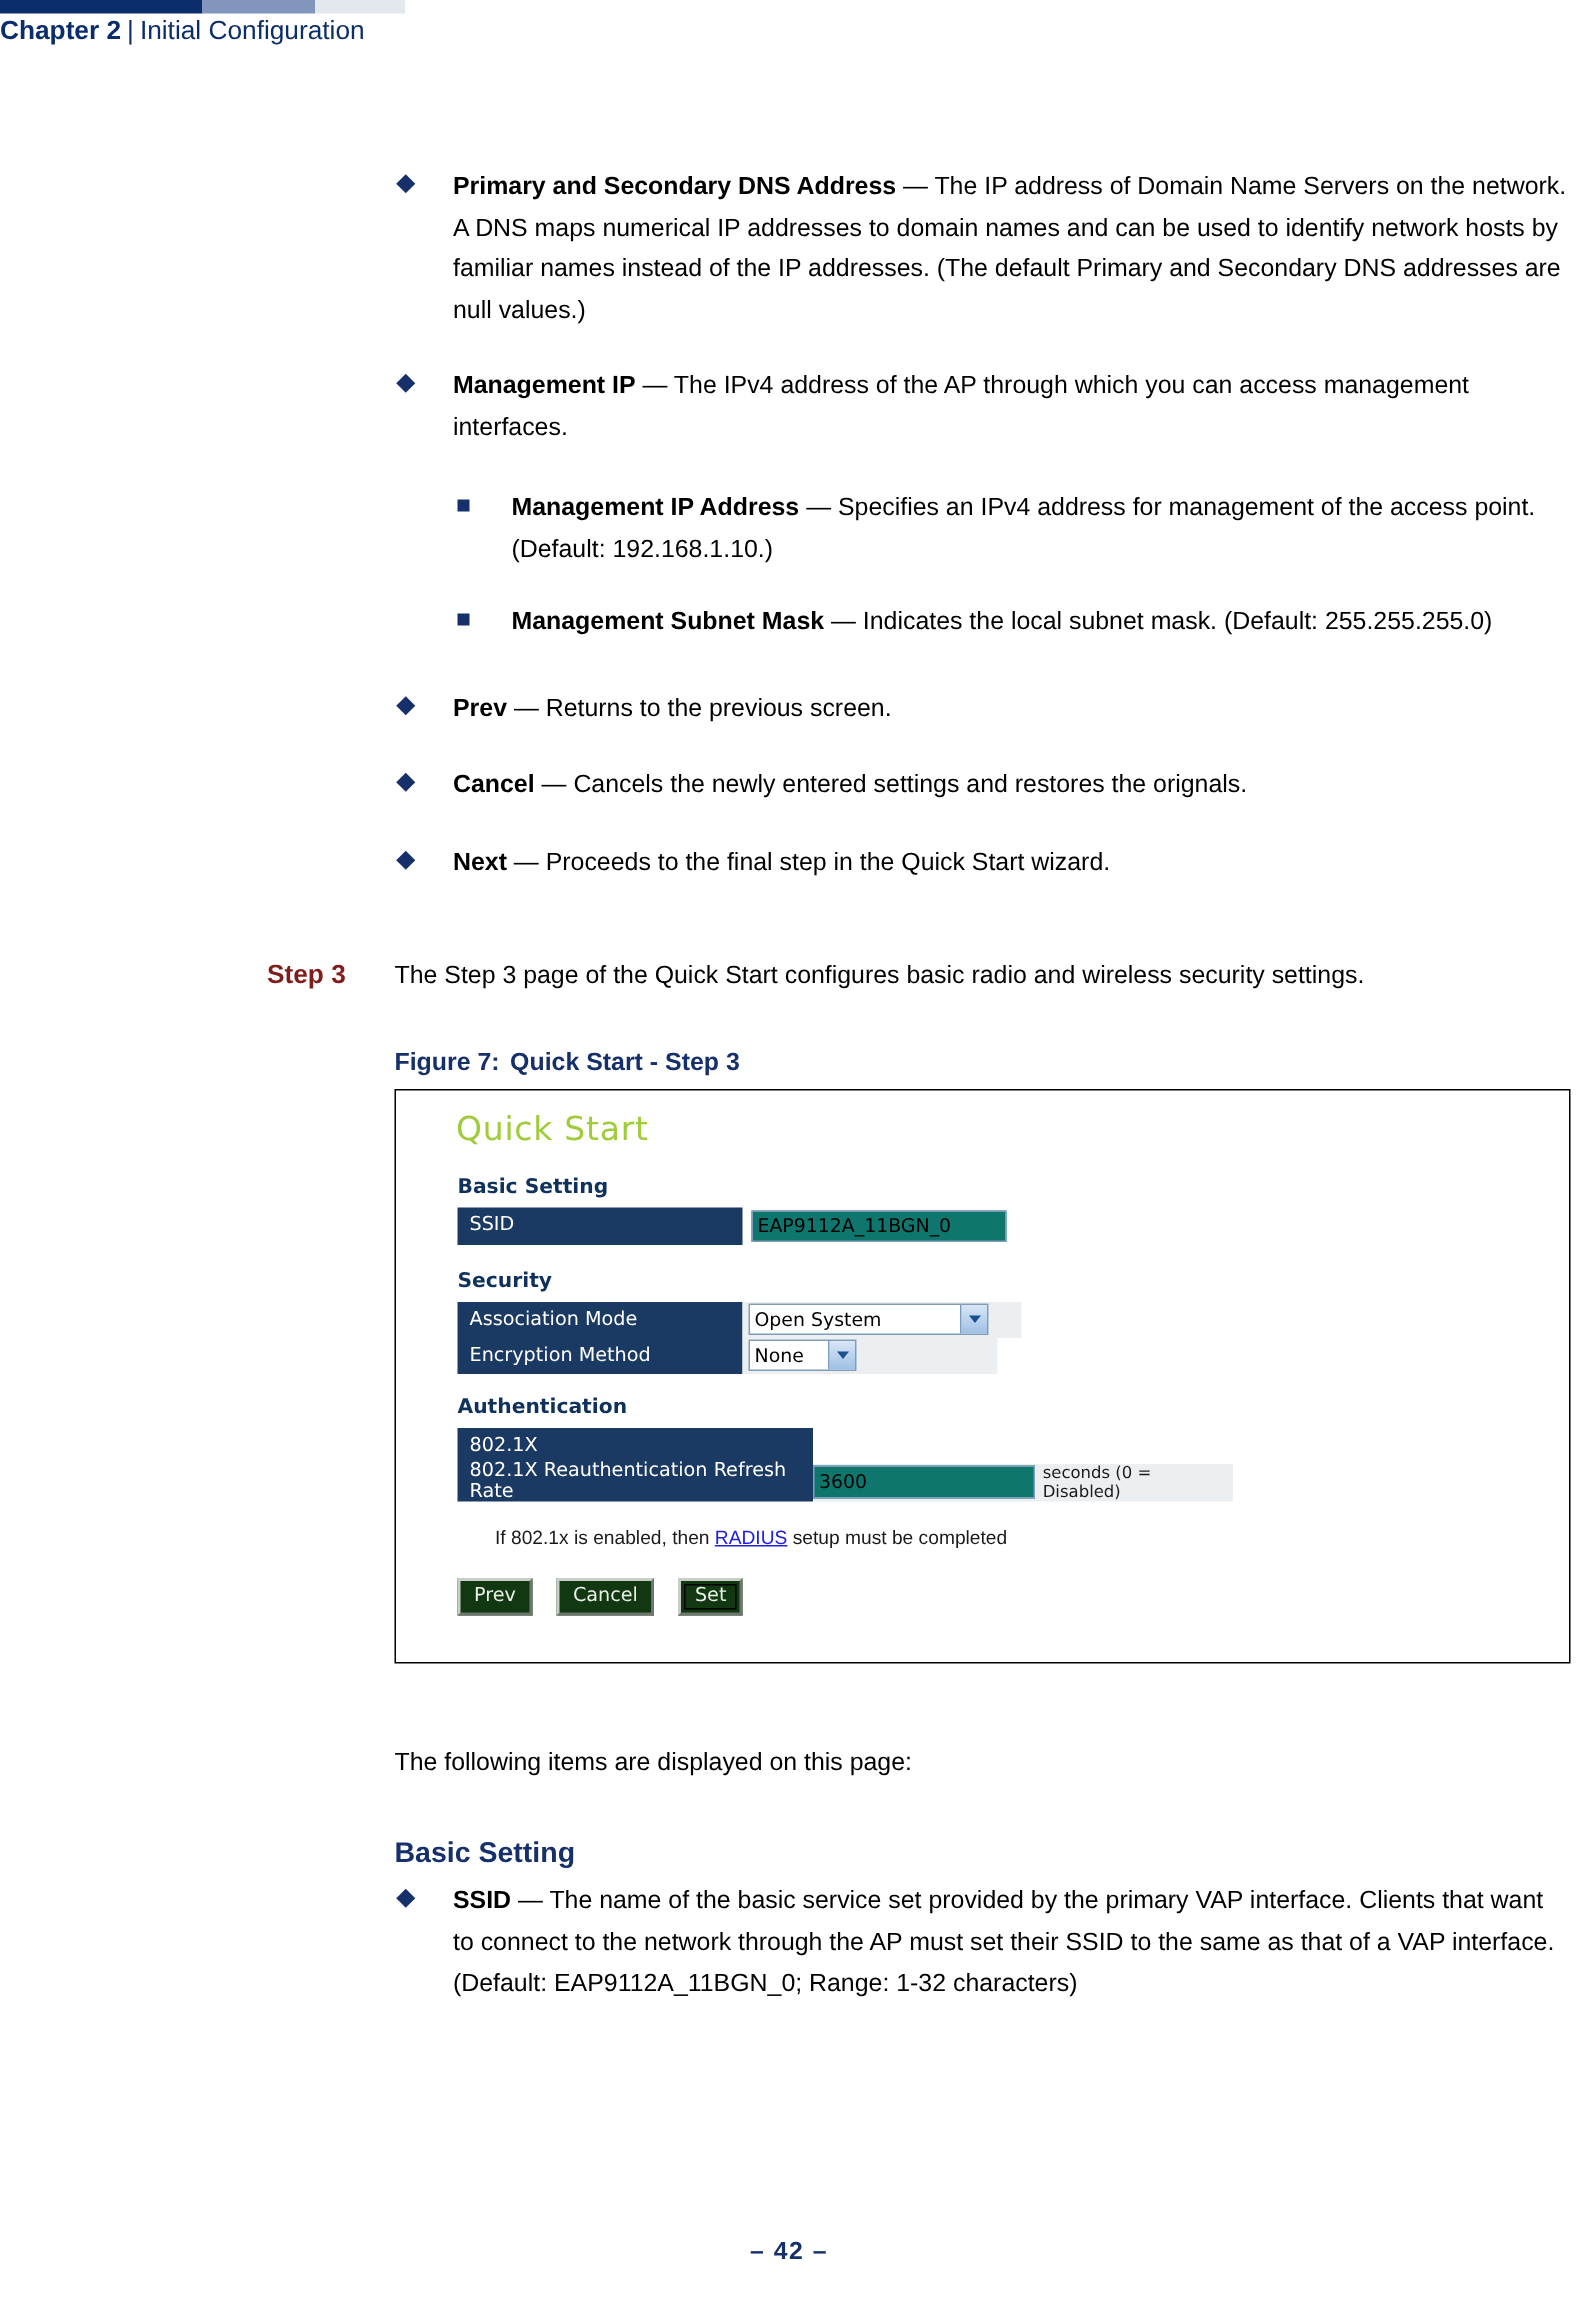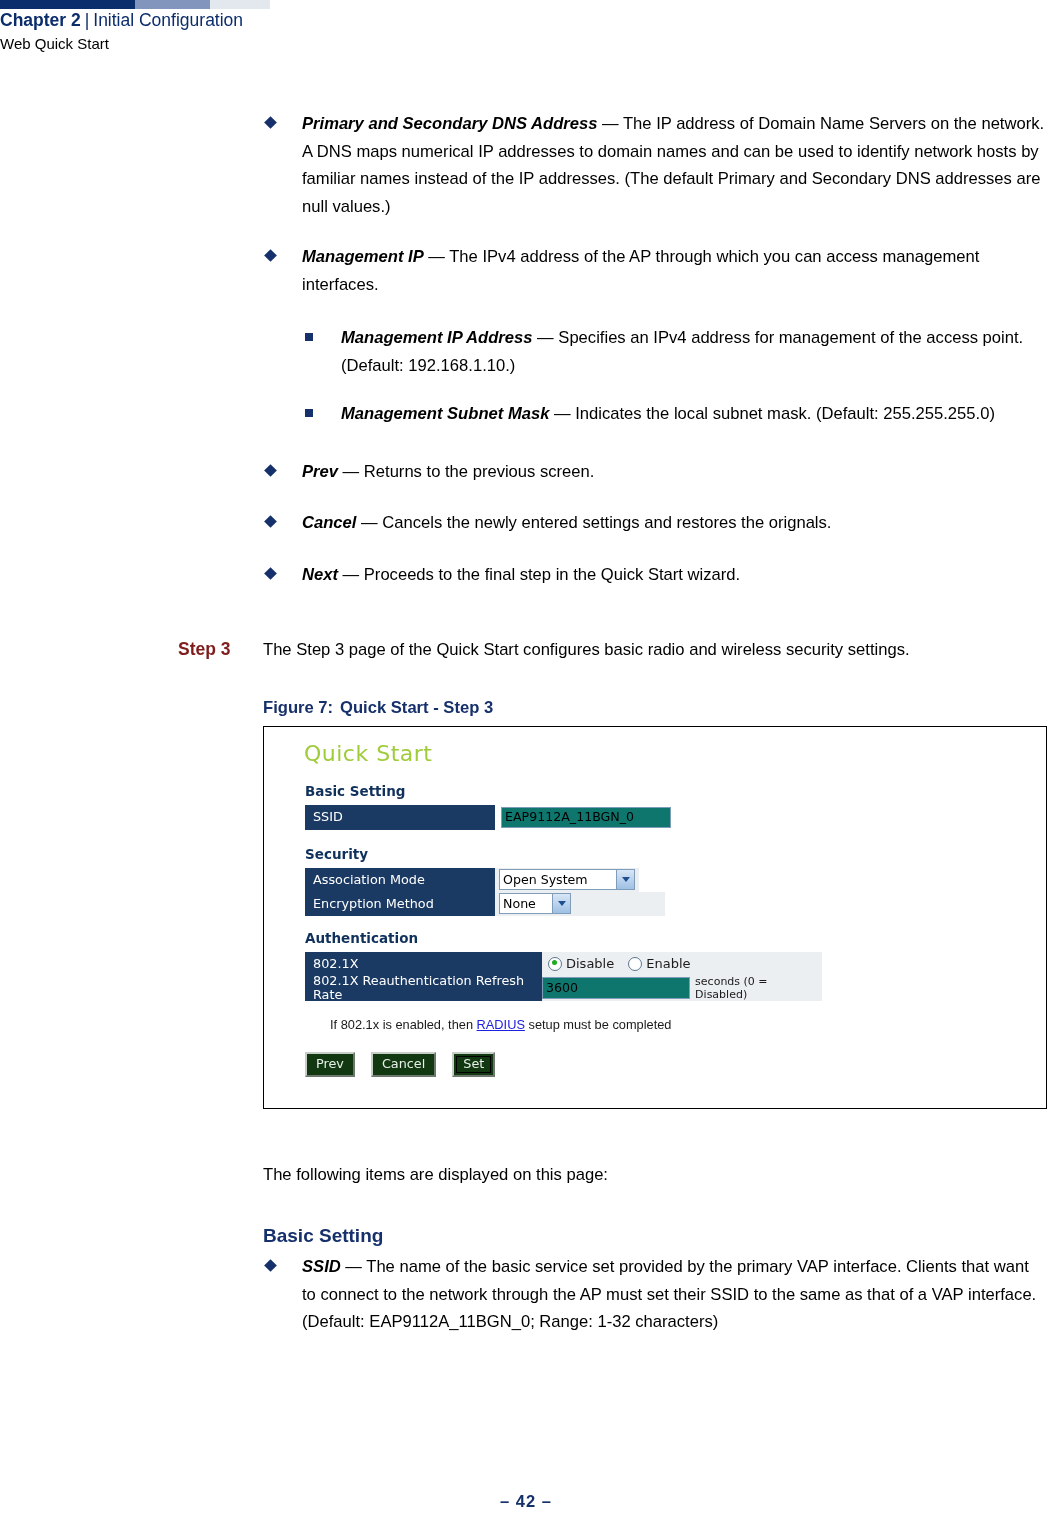--- a/index.html
+++ b/index.html
@@ -89,21 +89,21 @@
     color: #000;
   }
   .bullet2 .sq {
     position: absolute;
     left: 305px;
     top: 9px;
     width: 8px;
     height: 8px;
     background: #16306b;
   }
-  b.term { font-weight: bold; font-style: italic; }
+  b.term { font-weight: bold; }
 
   
   .step-row {
     position: relative;
     margin-top: 48px;
     padding-left: 263px;
     padding-right: 30px;
   }
   .step-label {
     position: absolute;
@@ -300,21 +300,20 @@
 <div class="topbar">
   <div class="seg-a"></div>
   <div class="seg-b"></div>
   <div class="seg-c"></div>
 </div>
 
 <div class="runhead">
   <div class="runhead-line1">
     <span class="runhead-chapter">Chapter 2</span><span class="runhead-sep">|</span><span class="runhead-title">Initial Configuration</span>
   </div>
-  <div class="runhead-line2">Web Quick Start</div>
 </div>
 
 <div class="content">
 
   <div class="bullet1">
     <span class="dia"></span>
     <b class="term">Primary and Secondary DNS Address</b><span> — </span><span>The IP address of Domain Name Servers on the network. A DNS maps numerical IP addresses to domain names and can be used to identify network hosts by familiar names instead of the IP addresses. (The default Primary and Secondary DNS addresses are null values.)</span>
   </div>
 
   <div class="bullet1">
@@ -367,21 +366,21 @@
           <div class="txtbox" style="width:170px;">EAP9112A_11BGN_0</div>
         </div>
       </div>
     </div>
 
     <div class="ui-section" style="top:119px;">Security</div>
 
     <div class="ui-table" style="top:141px;">
       <div class="ui-row">
         <div class="ui-lab" style="width:190px;height:24px;">Association Mode</div>
-        <div class="ui-val" style="width:144px;height:24px;">
+        <div class="ui-val" style="width:186px;height:24px;">
           <div class="selbox" style="width:160px;">
             <span>Open System</span>
             <span class="arrowbtn"></span>
           </div>
         </div>
       </div>
       <div class="ui-row">
         <div class="ui-lab" style="width:190px;height:24px;">Encryption Method</div>
         <div class="ui-val" style="width:170px;height:24px;">
           <div class="selbox" style="width:72px;">
@@ -390,30 +389,20 @@
           </div>
         </div>
       </div>
     </div>
 
     <div class="ui-section" style="top:203px;">Authentication</div>
 
     <div class="ui-table" style="top:225px;">
       <div class="ui-row">
         <div class="ui-lab" style="width:237px;height:24px;">802.1X</div>
-        <div class="ui-val" style="width:280px;height:24px;gap:14px;padding-left:6px;">
-          <span class="radio-wrap">
-            <span class="radio on"></span>
-            <span>Disable</span>
-          </span>
-          <span class="radio-wrap">
-            <span class="radio"></span>
-            <span>Enable</span>
-          </span>
-        </div>
       </div>
       <div class="ui-row">
         <div class="ui-lab" style="width:237px;height:25px;">802.1X Reauthentication Refresh Rate</div>
         <div class="ui-val" style="width:280px;height:25px;padding-left:0;">
           <div class="txtbox" style="width:154px;height:22px;">3600</div>
           <span style="font-size:11px;color:#1a1a1a;">seconds (0 = Disabled)</span>
         </div>
       </div>
     </div>
 

